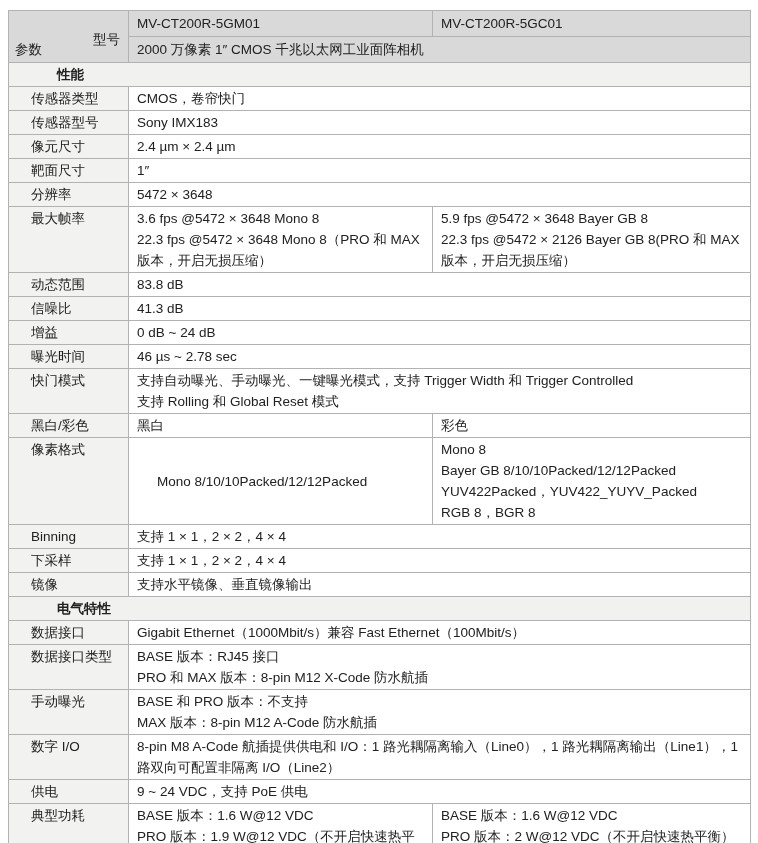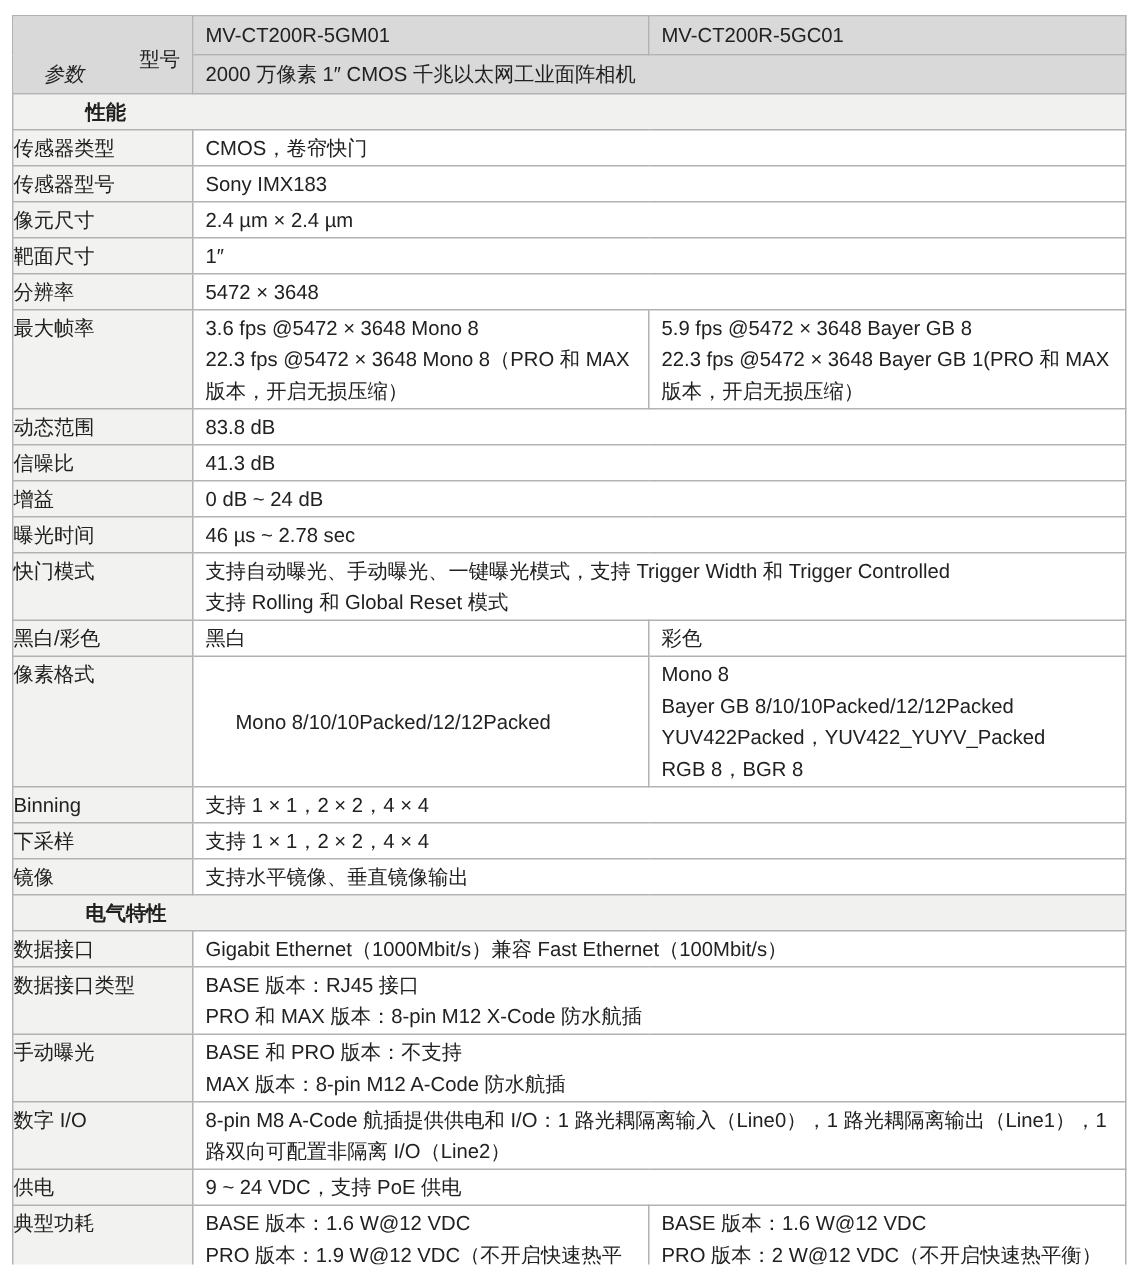--- a/index.html
+++ b/index.html
@@ -43,38 +43,38 @@
     line-height:23px;
   }
   tr.s-row td{
     background:var(--section-bg);
     font-weight:bold;
     height:20px;
     padding-left:48px;
   }
   td.cell-label{
     background:var(--label-bg);
-    padding-left:0;
+    padding-left:22px;
     vertical-align:top;
   }
   td.v-mid{vertical-align:middle;padding-left:28px;}
   td.v-top{vertical-align:top;}
 
   td.corner{
     background:var(--header-bg);
     position:relative;
     padding:0;
     background-image:linear-gradient(to bottom right,
       transparent 49.4%, #9f9f9f 49.4%, #9f9f9f 50.6%, transparent 50.6%);
   }
   td.corner .c-tr{
     position:absolute;top:17px;right:8px;line-height:23px;
   }
   td.corner .c-bl{
-    position:absolute;bottom:1px;left:20px;line-height:23px;font-style:italic;
+    position:absolute;bottom:1px;left:6px;line-height:23px;
   }
   .line{display:block;}
 </style>
 </head>
 <body>
 
 <table class="spec-table">
   <colgroup>
     <col class="c-label">
       <col class="c-v1">
@@ -118,21 +118,21 @@
       <td colspan="2">5472 × 3648</td>
     </tr>
     <tr>
       <td class="cell-label">最大帧率</td>
       <td class="v-top">
         <span class="line">3.6 fps @5472 × 3648 Mono 8</span>
         <span class="line">22.3 fps @5472 × 3648 Mono 8（PRO 和 MAX 版本，开启无损压缩）</span>
       </td>
       <td class="v-top">
         <span class="line">5.9 fps @5472 × 3648 Bayer GB 8</span>
-        <span class="line">22.3 fps @5472 × 3648 Bayer GB 1(PRO 和 MAX 版本，开启无损压缩）</span>
+        <span class="line">22.3 fps @5472 × 2126 Bayer GB 8(PRO 和 MAX 版本，开启无损压缩）</span>
       </td>
     </tr>
     <tr>
       <td class="cell-label">动态范围</td>
       <td colspan="2">83.8 dB</td>
     </tr>
     <tr>
       <td class="cell-label">信噪比</td>
       <td colspan="2">41.3 dB</td>
     </tr>

